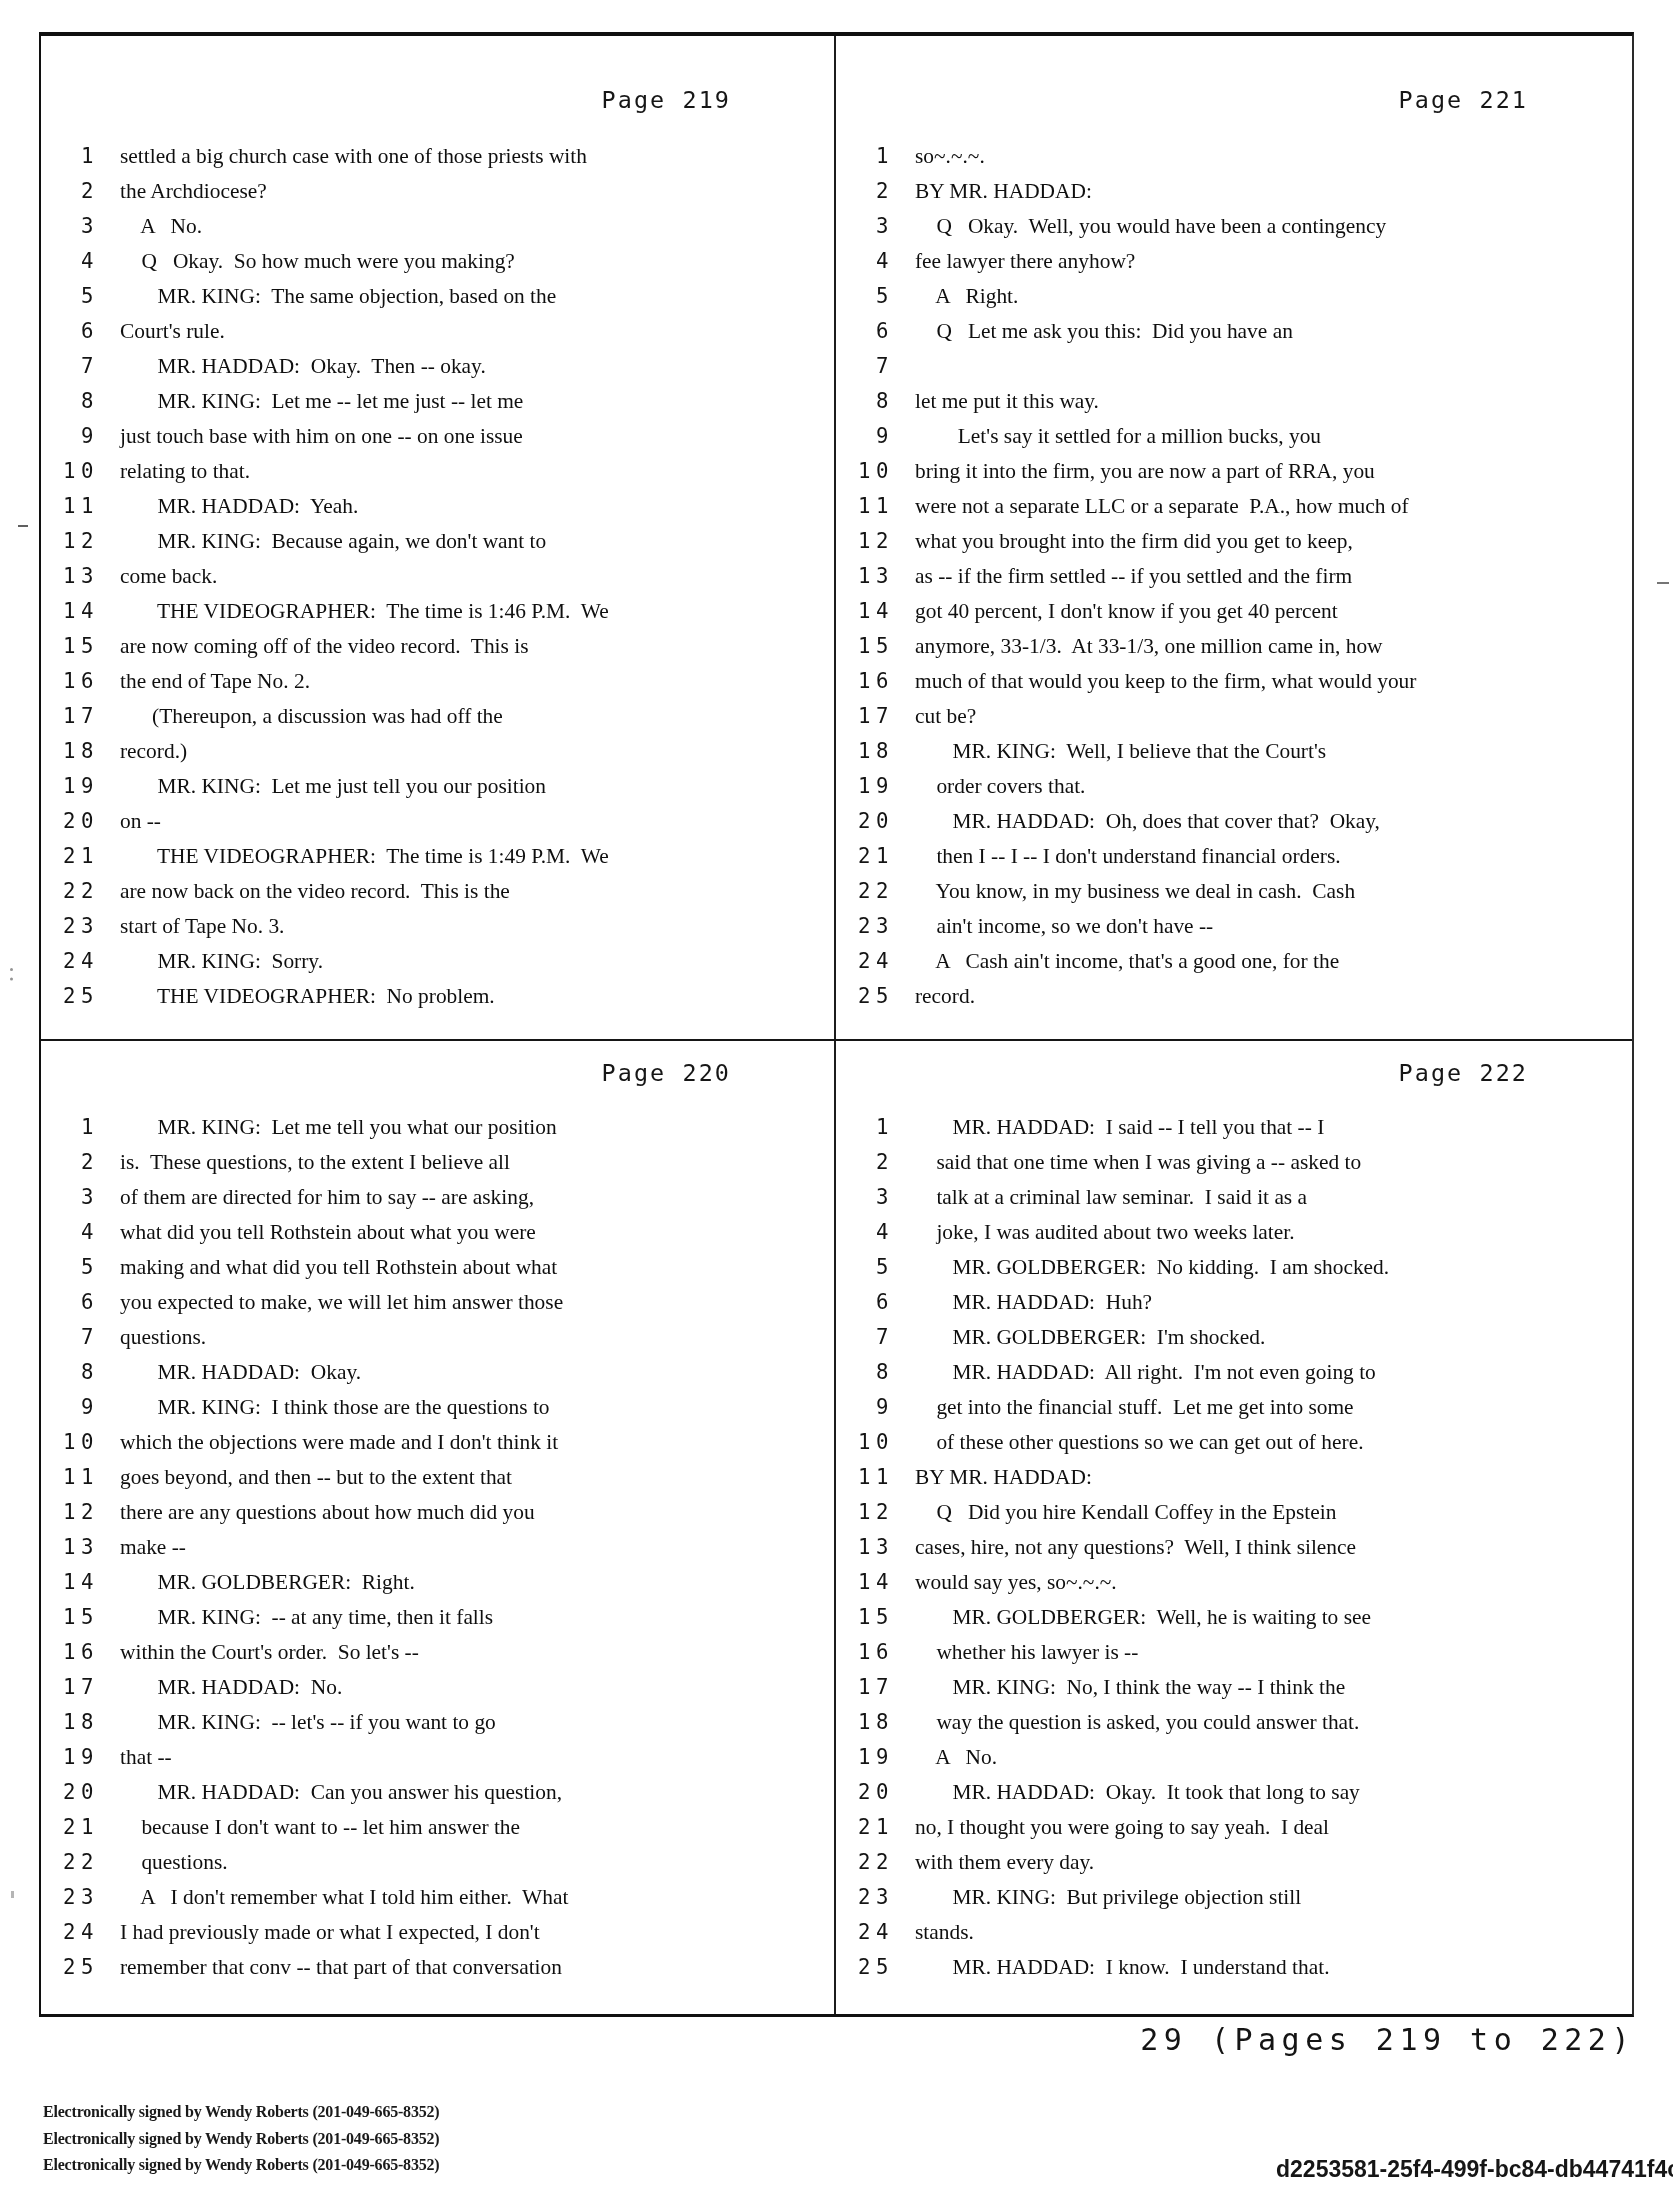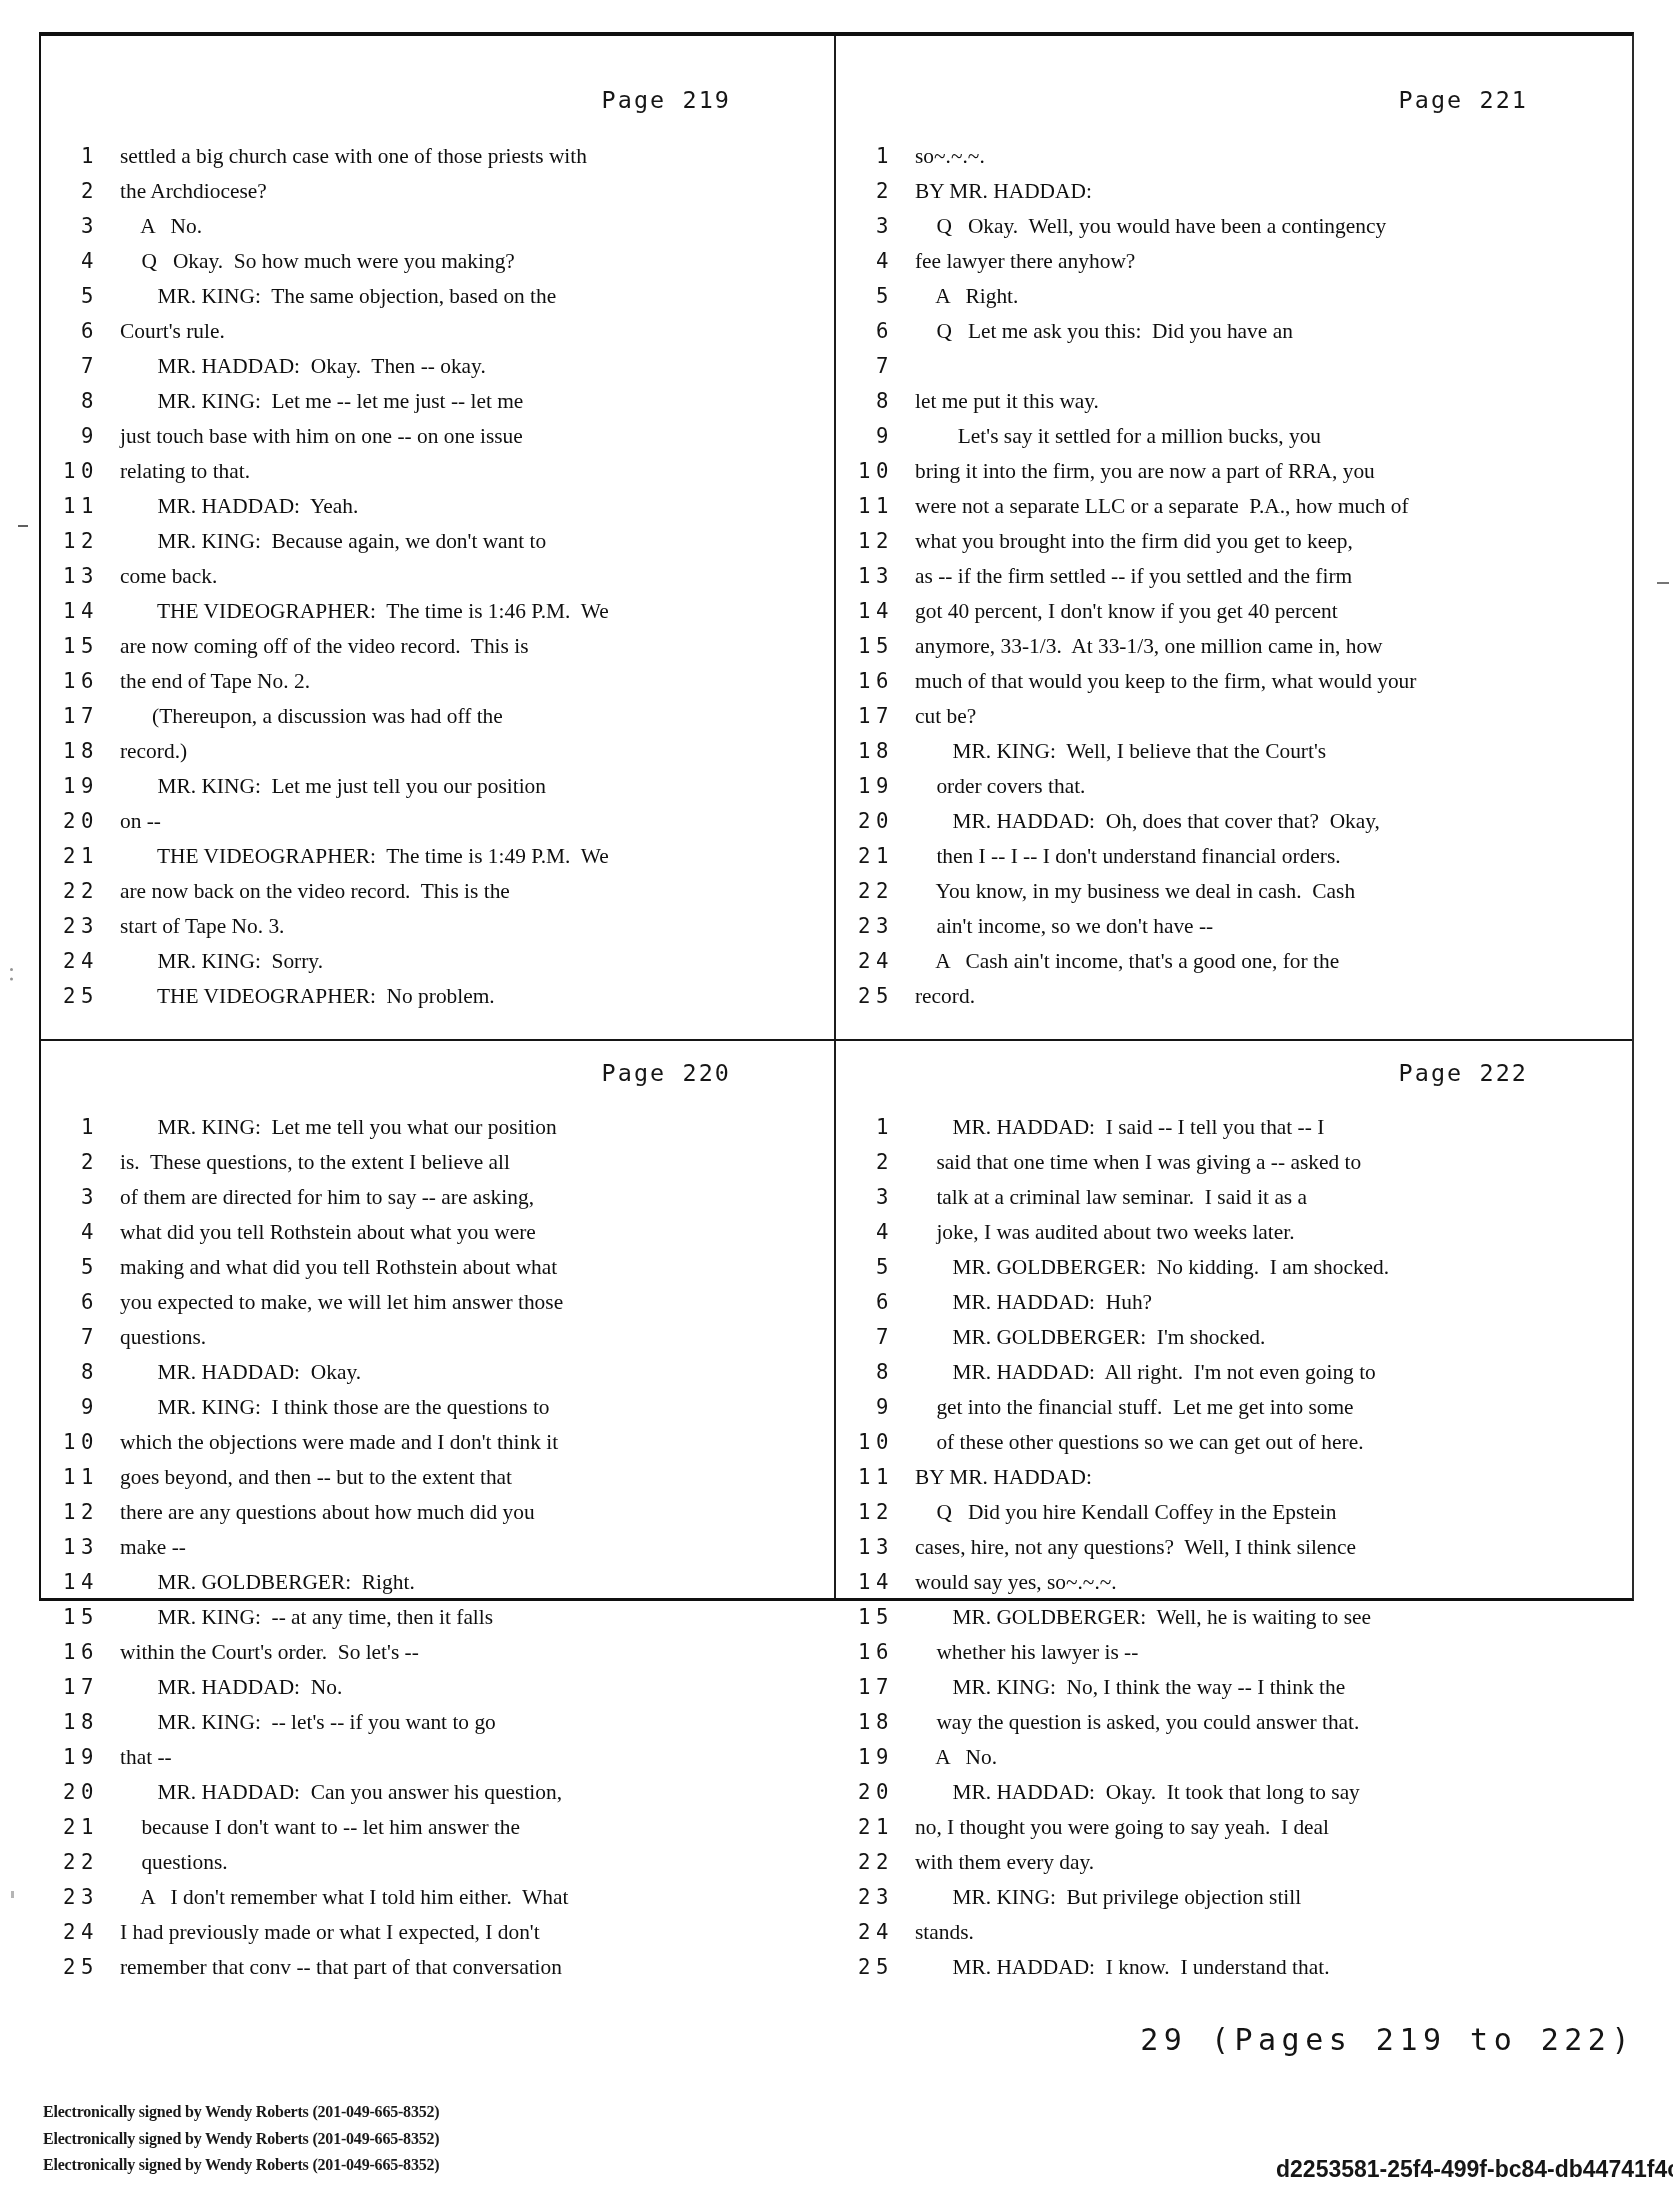--- a/index.html
+++ b/index.html
@@ -3,21 +3,21 @@
 <meta charset="utf-8">
 <style>
   * { box-sizing: border-box; }
   html,body { margin:0; padding:0; }
   body {
     width:1674px; height:2205px; position:relative; overflow:hidden;
     background:#ffffff; color:#121212;
     font-family:"Liberation Serif", serif;
   }
   .doc-box{
-    position:absolute; left:39px; top:32px; width:1595px; height:1569px;
+    position:absolute; left:39px; top:32px; width:1595px; height:1985px;
     border-top:4.8px solid #0f0f0f;
     border-left:2.8px solid #101010;
     border-right:2.1px solid #2a2a2a;
     border-bottom:3.4px solid #101010;
   }
   .v-div{ position:absolute; left:793px; top:0; width:2.1px; height:100%; background:#1c1c1c; }
   .h-div{ position:absolute; left:0; top:1003px; width:100%; height:2.1px; background:#161616; }
   .quadrant{ position:absolute; }
   .q-tl{ left:0;      top:0;      width:793px; height:1003px; }
   .q-tr{ left:795px; top:0;      width:795px; height:1003px; }

